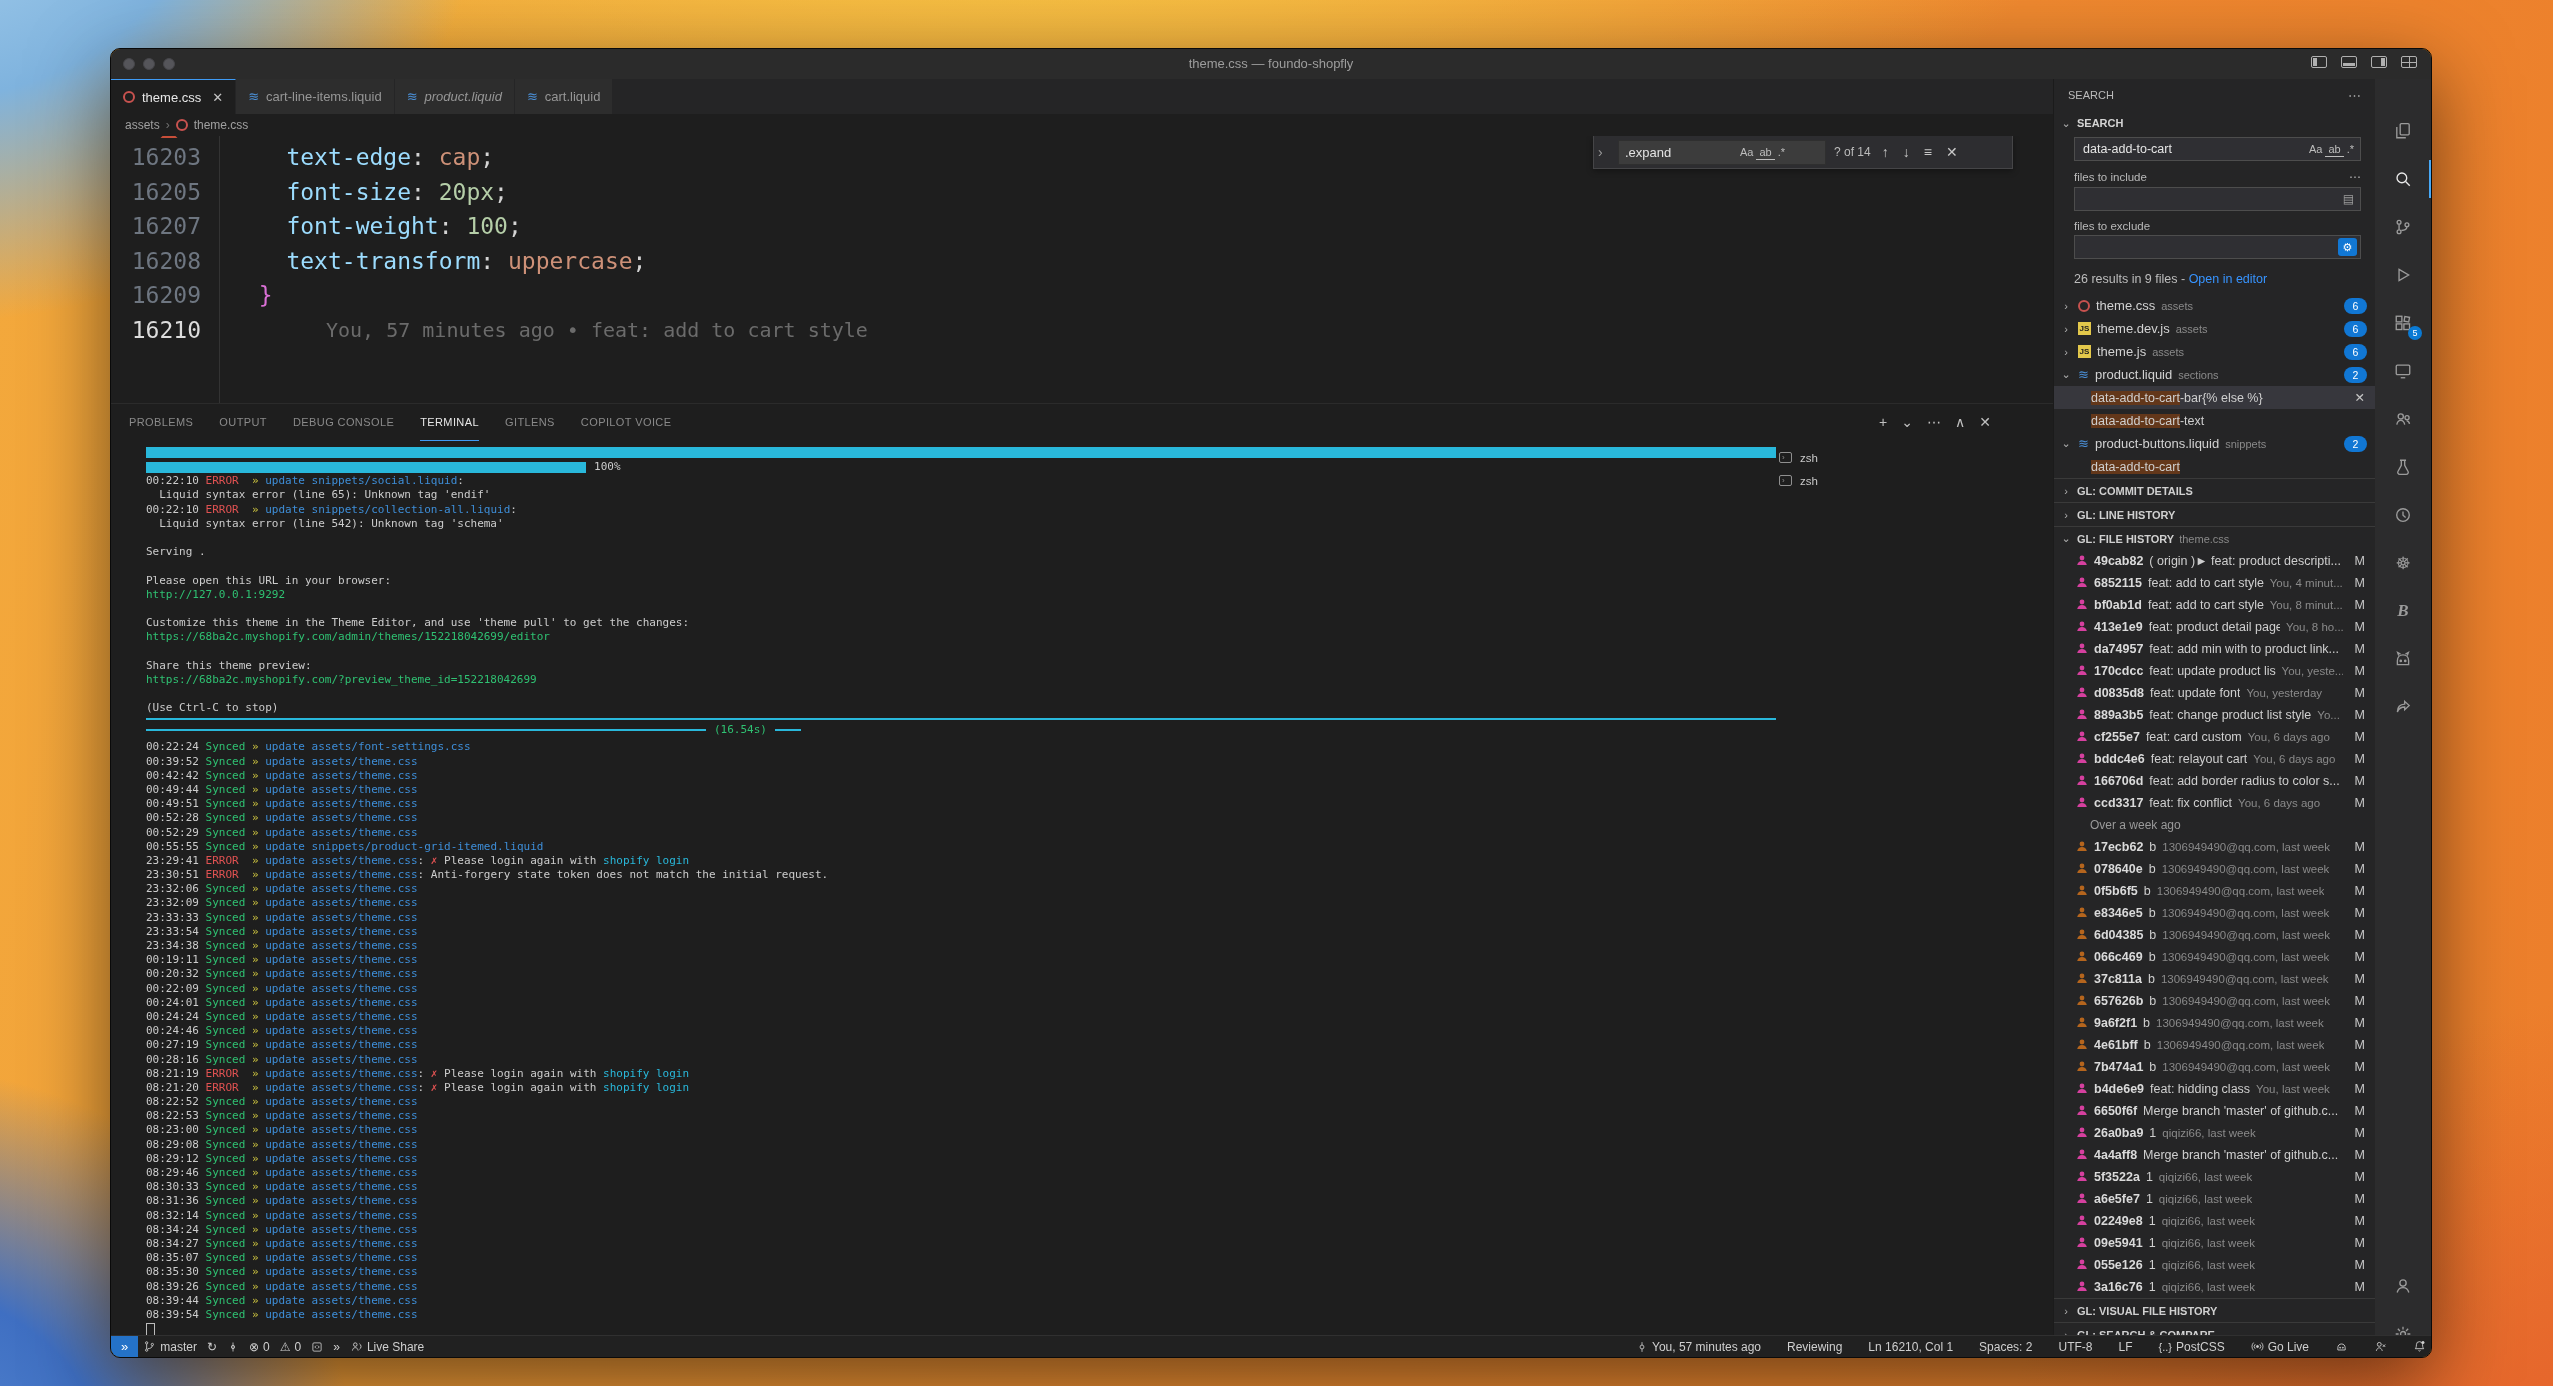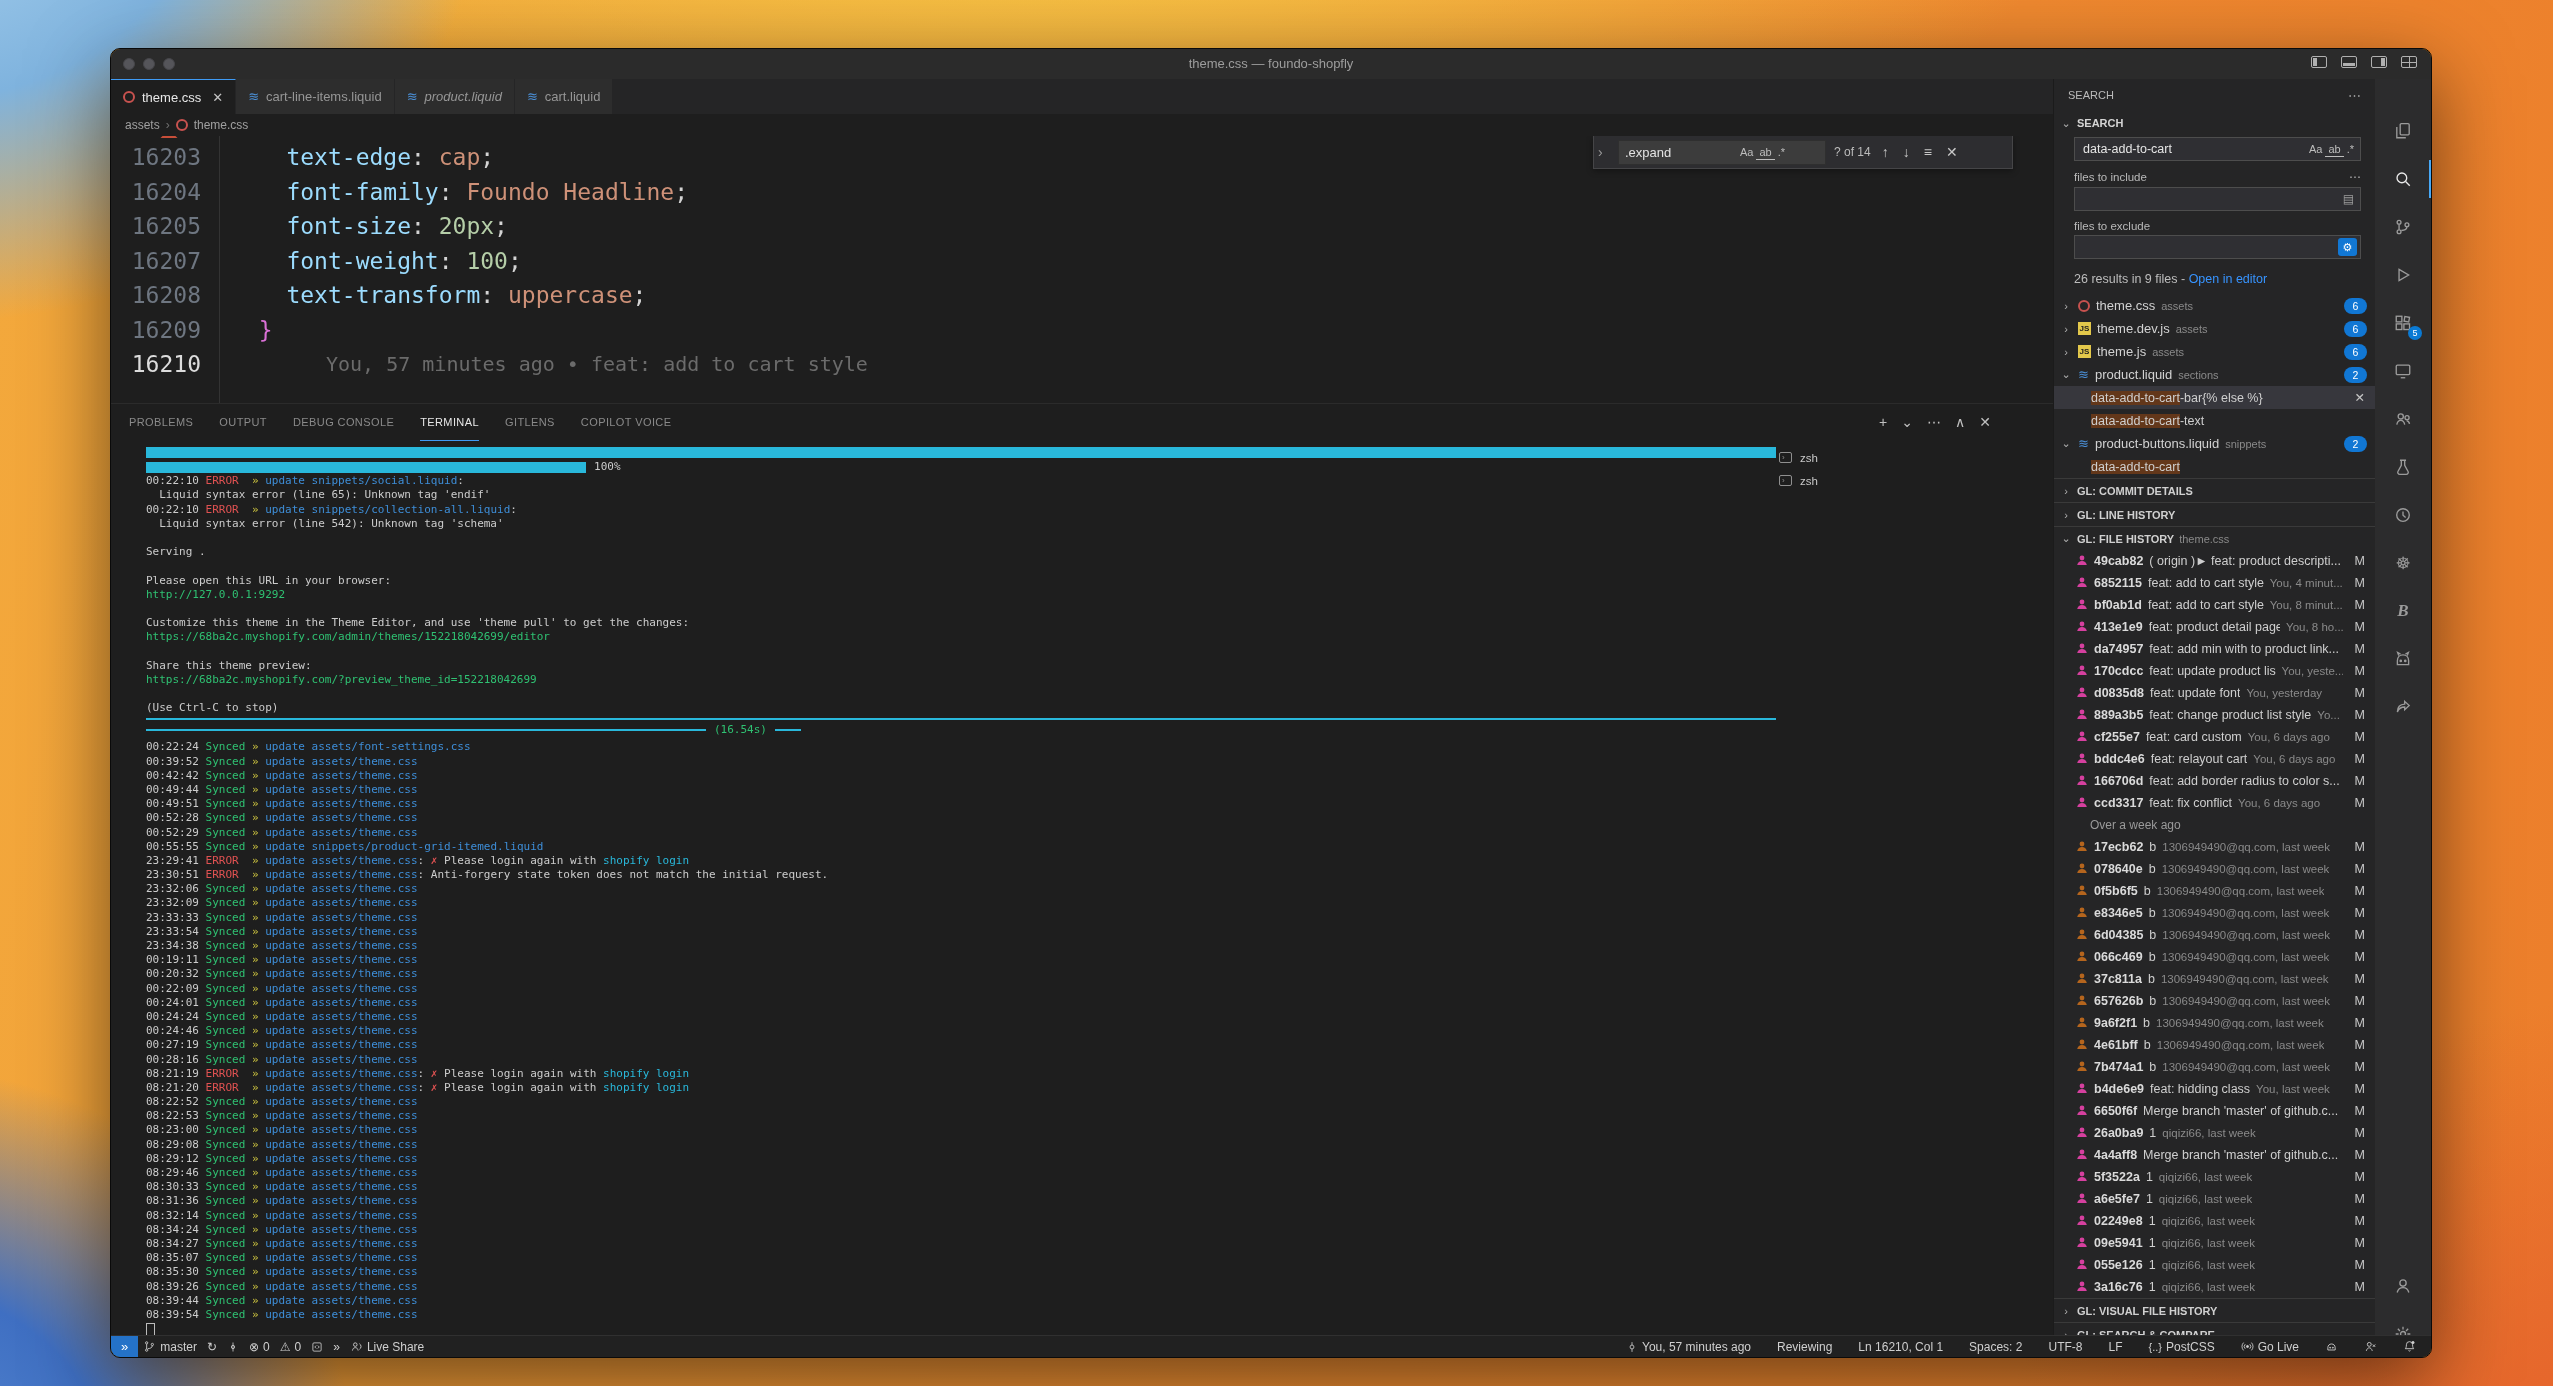--- a/index.html
+++ b/index.html
@@ -120,21 +120,21 @@
   .aicon svg{stroke:currentColor;fill:none;stroke-width:1.2;}
   .aicon .glyph{font-size:17px;}
   .abadge{position:absolute;right:9px;bottom:7px;background:#0a7ad4;color:#fff;border-radius:8px;min-width:14px;height:14px;
     font-size:9px;display:flex;align-items:center;justify-content:center;}
   .aindicator{position:absolute;right:0;width:2px;height:38px;background:#47a8f5;}
   .actbot{position:absolute;bottom:6px;left:0;right:0;}
   
   .statusbar{position:absolute;left:0;right:0;bottom:0;height:21px;background:#212121;border-top:1px solid #303030;
     display:flex;align-items:center;font-size:12px;color:#cfcfcf;}
   .sbl{display:flex;align-items:center;height:21px;}
-  .sbr{display:flex;align-items:center;height:21px;margin-left:auto;padding-right:10px;gap:16px;}
+  .sbr{display:flex;align-items:center;height:21px;margin-left:auto;gap:16px;}
   .sbitem{display:flex;align-items:center;gap:4px;padding:0 5px;height:21px;white-space:nowrap;}
   .sbitem svg{stroke:#cfcfcf;fill:none;stroke-width:1.1;}
   .remotechip{background:#2472c8;color:#fff;padding:0 10px;height:21px;display:flex;align-items:center;font-size:13px;}
 </style>
 </head>
 <body>
 
 <div class="vswin">
   <div class="titlebar">
     <div class="lights">
@@ -184,21 +184,20 @@
       <span class="sep">›</span>
       <span class="cssicon"></span>
       <span>theme.css</span>
     </div>
 
   <div class="editor">
     <div class="iguide"></div>
     <span class="gutmark"></span>
     <div id="elines" style="padding-top: 4px;">
         <div class="eline"><span class="lnum">16203</span><span class="lcontent"><span class="tok-pun">    </span><span class="tok-prop">text-edge</span><span class="tok-pun">: </span><span class="tok-str">cap</span><span class="tok-pun">;</span></span></div>
-        <div class="eline"><span class="lnum">16204</span><span class="lcontent"><span class="tok-pun">    </span><span class="tok-prop">font-family</span><span class="tok-pun">: </span><span class="tok-str">Foundo Headline</span><span class="tok-pun">;</span></span></div>
         <div class="eline"><span class="lnum">16205</span><span class="lcontent"><span class="tok-pun">    </span><span class="tok-prop">font-size</span><span class="tok-pun">: </span><span class="tok-num">20px</span><span class="tok-pun">;</span></span></div>
         <div class="eline"><span class="lnum">16207</span><span class="lcontent"><span class="tok-pun">    </span><span class="tok-prop">font-weight</span><span class="tok-pun">: </span><span class="tok-num">100</span><span class="tok-pun">;</span></span></div>
         <div class="eline"><span class="lnum">16208</span><span class="lcontent"><span class="tok-pun">    </span><span class="tok-prop">text-transform</span><span class="tok-pun">: </span><span class="tok-str">uppercase</span><span class="tok-pun">;</span></span></div>
         <div class="eline"><span class="lnum">16209</span><span class="lcontent"><span class="tok-brk">  }</span></span></div>
         <div class="eline"><span class="lnum cur">16210</span><span class="lcontent"></span><span class="blame">You, 57 minutes ago • feat: add to cart style</span></div>
       </div>
     <div class="find">
       <span class="fchev">›</span>
       <span class="finput">
         <input value=".expand" style="">

